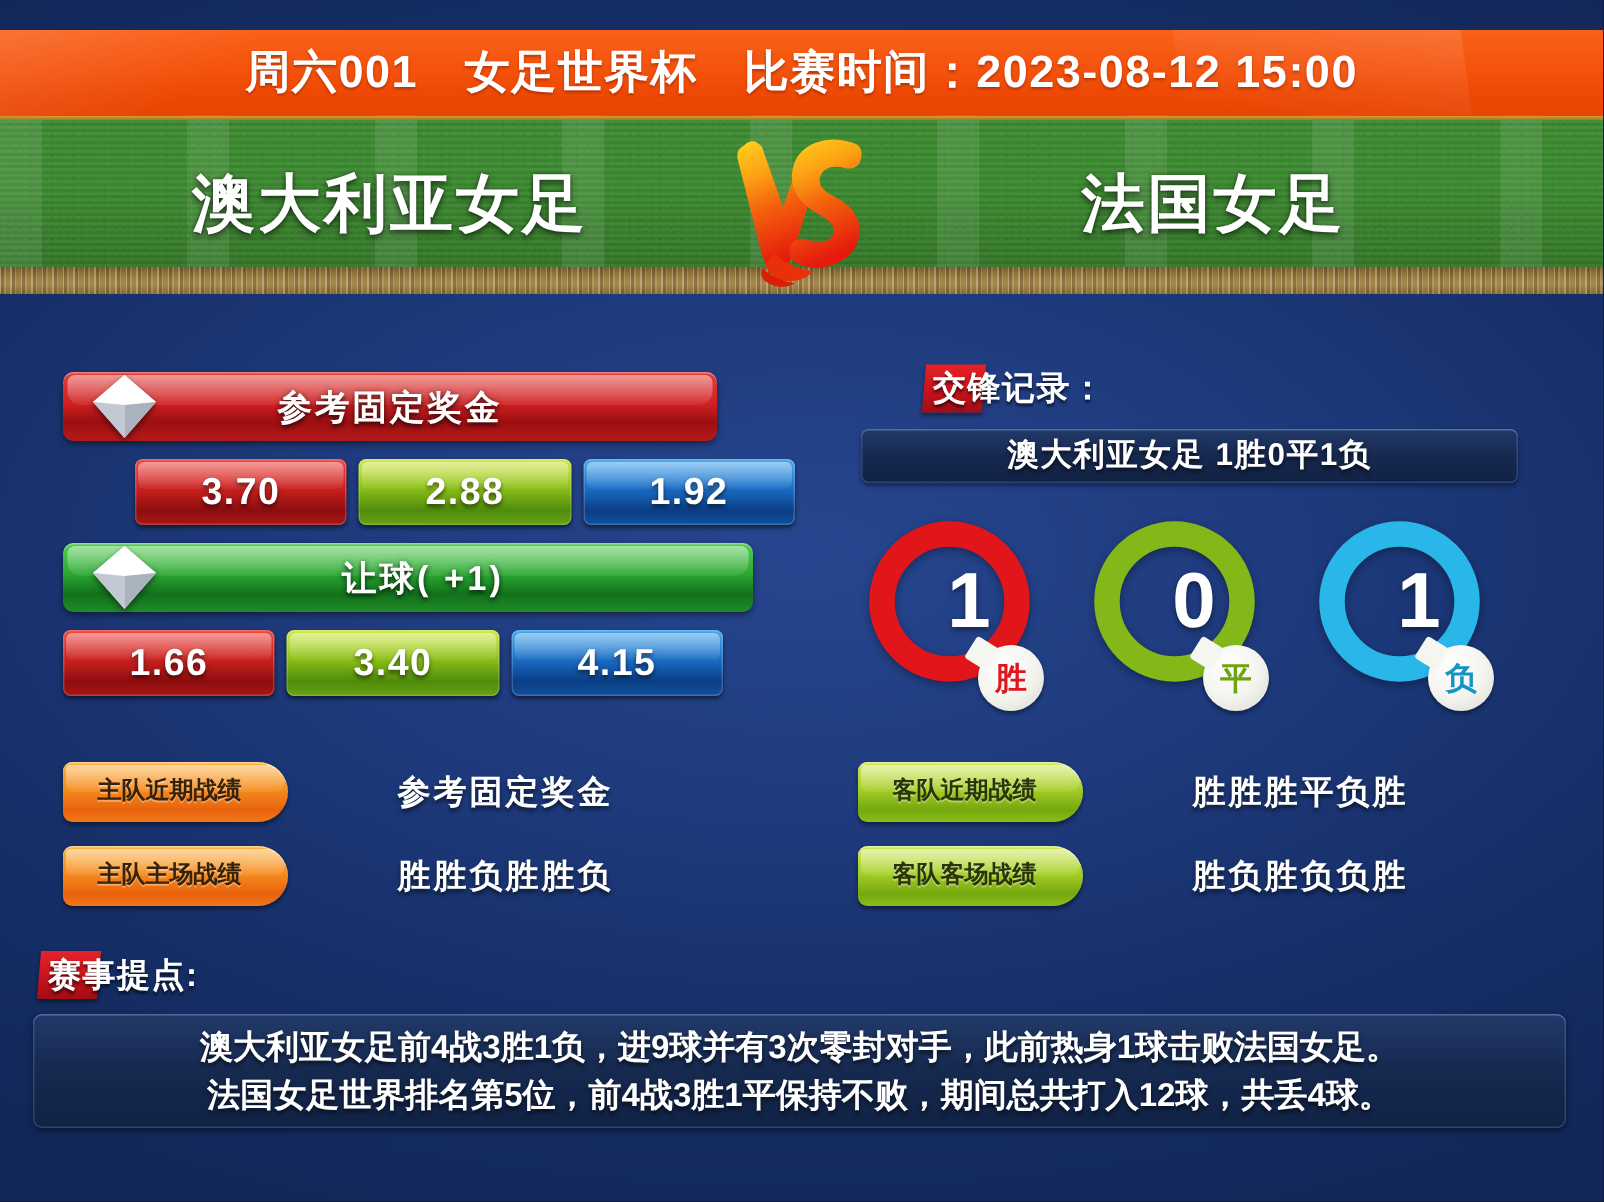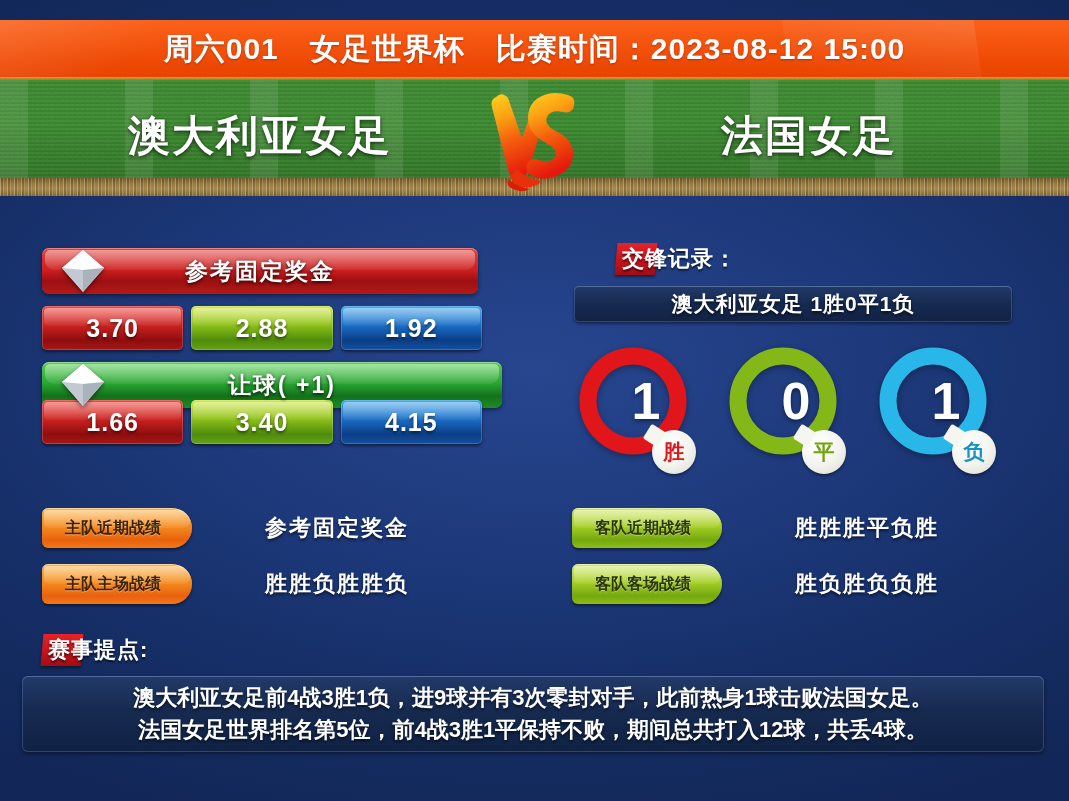--- a/index.html
+++ b/index.html
@@ -88,22 +88,22 @@
   }
   #bar-fixed{left:42px;top:248px;width:436px;
     background:linear-gradient(180deg,#e4403c 0%,#cc1f20 48%,#9d0f12 72%,#b31a18 100%);}
   #bar-handicap{left:42px;top:362px;width:440px;
     background:linear-gradient(180deg,#55cf52 0%,#27a330 48%,#13711c 74%,#1f8c26 100%);padding-left:20px;}
   .gem{
     position:absolute;left:16px;top:-2px;width:50px;height:50px;z-index:4;
     filter:drop-shadow(0 2px 2px rgba(0,0,0,.5));
   }
   .odds-row{position:absolute;left:42px;width:440px;height:44px;display:flex;gap:8px;}
-  #odds-row-1{top:306px;}
-  #odds-row-2{top:400px;}
+  #odds-row-1{top:306px;margin-left:48px;}
+  #odds-row-2{top:420px;}
   .odds-cell{
     flex:1;border-radius:5px;position:relative;overflow:hidden;
     box-shadow:0 2px 3px rgba(0,0,0,.5), inset 0 0 0 1px rgba(255,255,255,.18);
   }
   .odds-cell .gloss{
     position:absolute;left:2px;right:2px;top:2px;height:42%;border-radius:4px;
     background:linear-gradient(180deg,rgba(255,255,255,.45),rgba(255,255,255,.04));
   }
   .odds-cell span{
     position:relative;z-index:3;display:block;line-height:44px;text-align:center;
@@ -192,21 +192,21 @@
     box-shadow:0 2px 3px rgba(0,0,0,.4);
     display:flex;align-items:center;justify-content:center;
     font-size:21px;font-weight:bold;z-index:4;
   }
   .ring-badge:before{
     content:"";position:absolute;left:-6px;top:-3px;width:17px;height:17px;
     background:#f6f6f1;transform:rotate(32deg);border-radius:2px;z-index:-1;
   }
 
   
-  #tips-label{left:26px;top:634px;margin-left:16px;}
+  #tips-label{left:26px;top:634px;}
   #tips-box{
     position:absolute;left:22px;top:676px;width:1022px;height:76px;border-radius:6px;
     background:linear-gradient(180deg,#223a6a 0%,#16294f 48%,#102244 100%);
     box-shadow:inset 0 1px 0 rgba(255,255,255,.14), 0 2px 4px rgba(0,0,0,.45), inset 0 0 0 1px rgba(95,135,205,.35);
     padding:6px 10px 0;box-sizing:border-box;
   }
   #tips-box p{
     margin:0;text-align:center;color:#fff;font-size:22px;font-weight:bold;
     line-height:32px;letter-spacing:0;text-shadow:0 2px 3px rgba(0,0,0,.6);
     white-space:nowrap;

